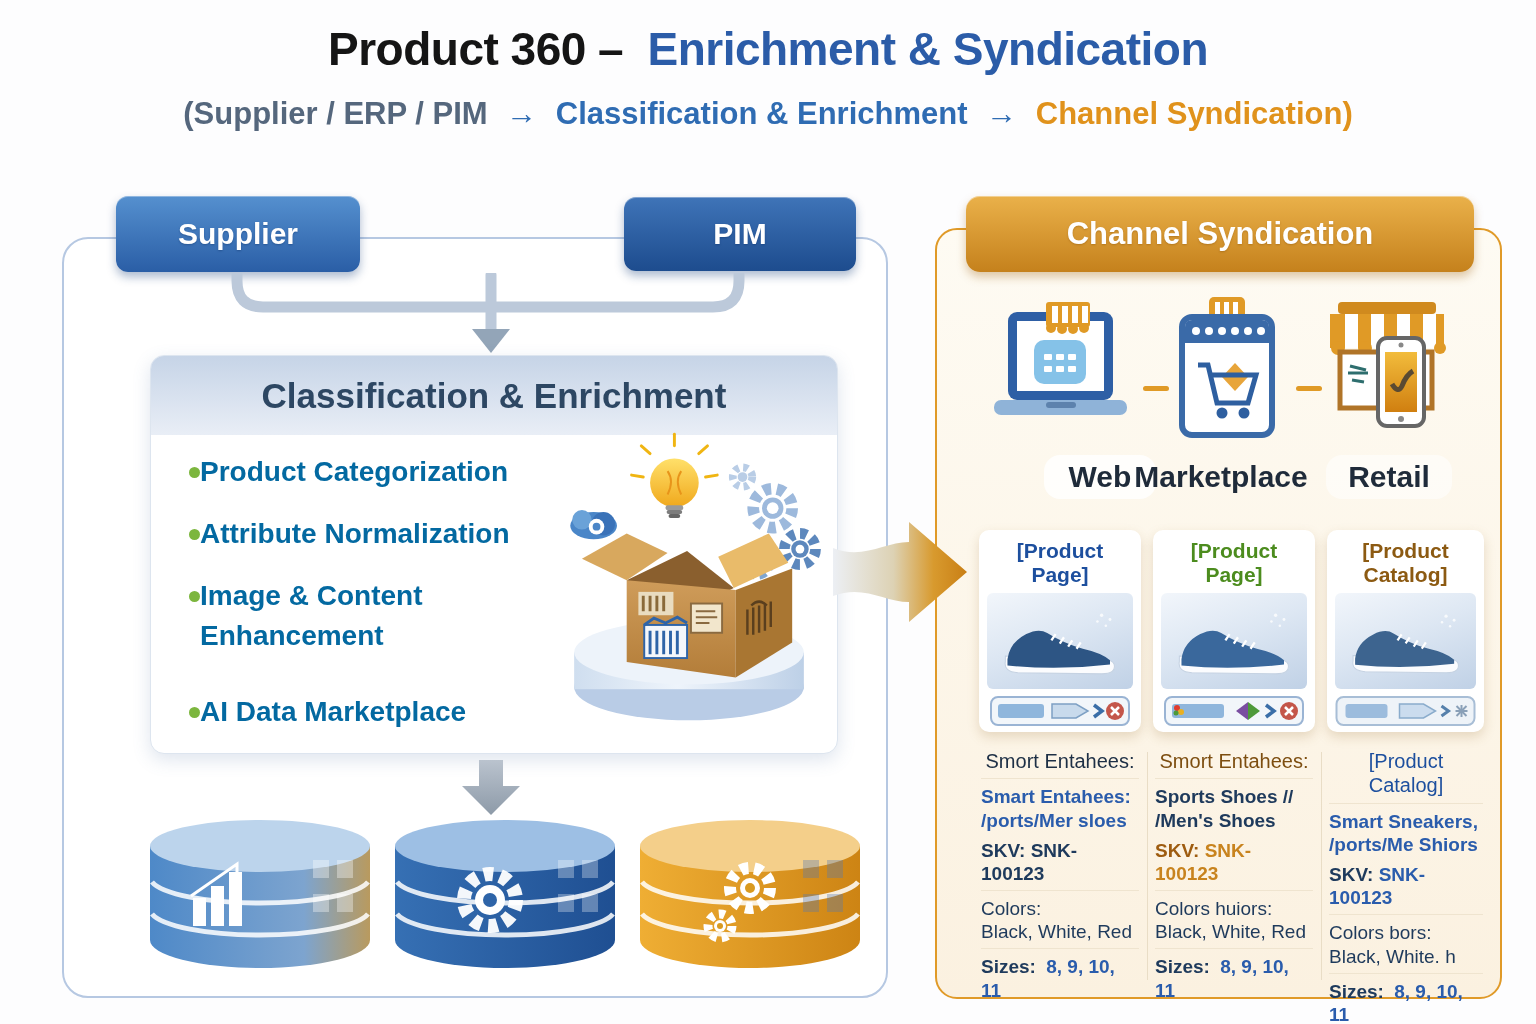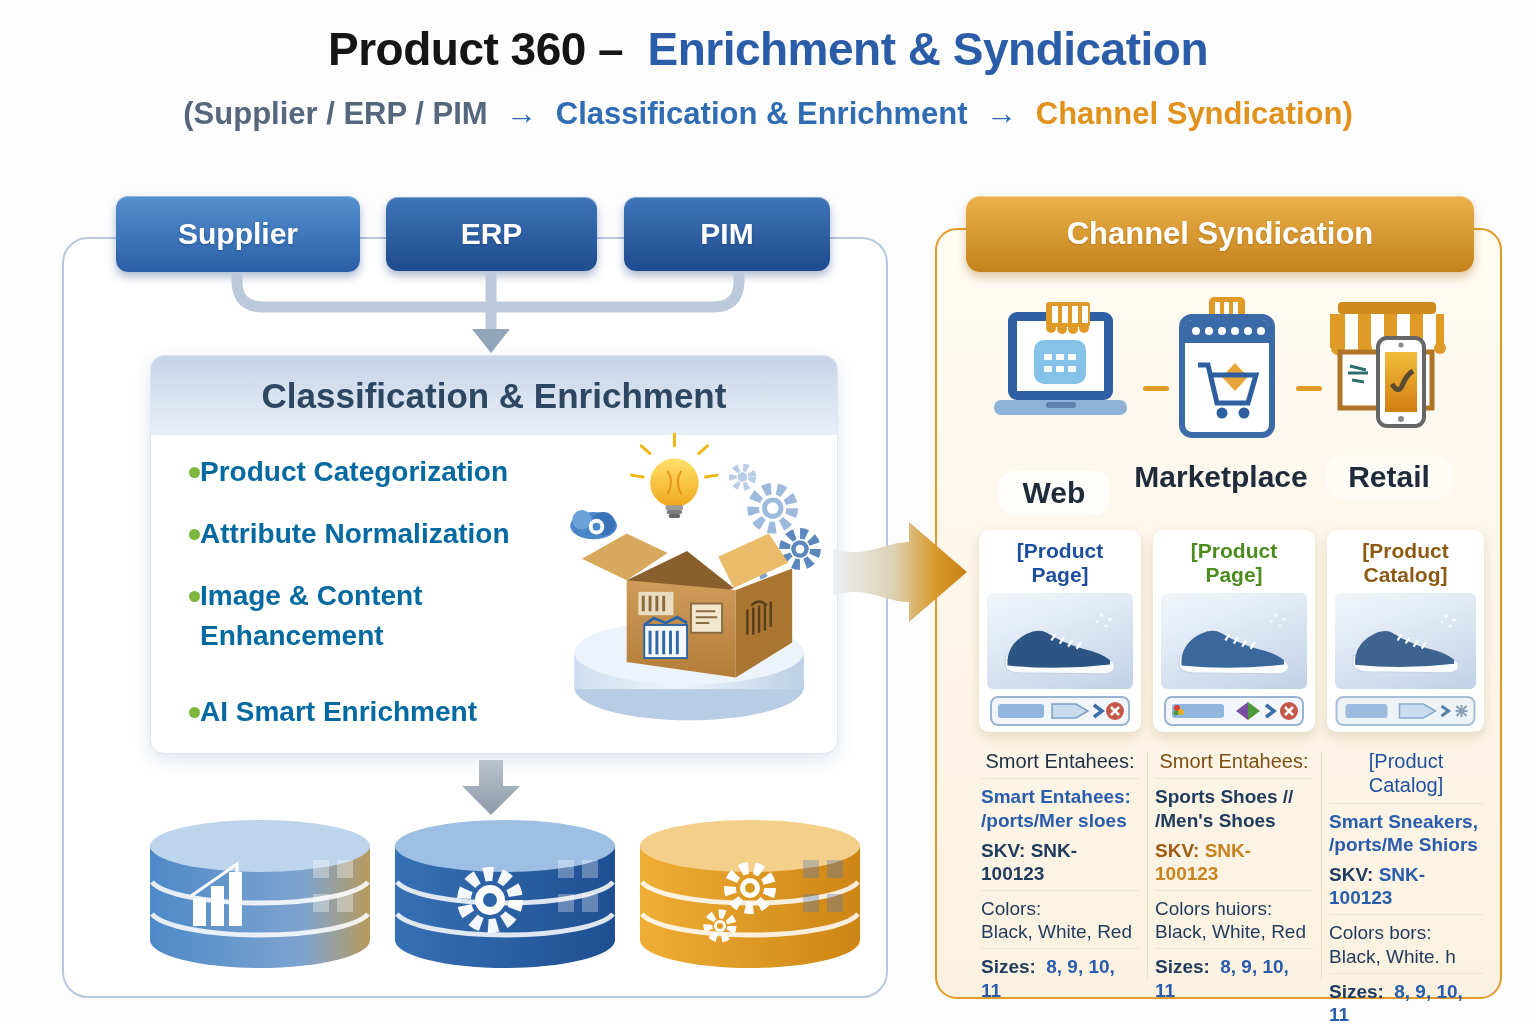--- a/index.html
+++ b/index.html
@@ -23,21 +23,21 @@
   .left-panel { position:absolute; left:62px; top:237px; width:826px; height:761px;
                 border:2px solid #b6c8e2; border-radius:26px; background:#ffffff; }
   .src-btn { position:absolute; display:flex; align-items:center; justify-content:center;
              color:#fff; font-size:30px; font-weight:700; border-radius:12px;
              text-shadow:0 1px 2px rgba(10,40,90,.35);
              box-shadow:0 5px 10px rgba(20,60,120,.35), inset 0 1px 0 rgba(255,255,255,.35); }
   .src-supplier { left:116px; top:196px; width:244px; height:76px;
                   background:linear-gradient(180deg,#5590cf,#2a5ea6); }
   .src-erp      { left:386px; top:197px; width:211px; height:74px;
                   background:linear-gradient(180deg,#3f74b8,#1d4c8e); }
-  .src-pim      { left:624px; top:197px; width:206px; height:74px;
+  .src-pim      { left:624px; top:197px; width:232px; height:74px;
                   background:linear-gradient(180deg,#3f74b8,#1d4c8e); }
   .connector-svg { position:absolute; left:150px; top:273px; width:690px; height:82px; }
 
   .class-box { position:absolute; left:150px; top:355px; width:688px; height:399px;
                background:#ffffff; border:1px solid #dde5ef; border-radius:14px;
                box-shadow:0 6px 18px rgba(80,110,160,.18); }
   .class-header { height:79px; border-radius:13px 13px 0 0;
                   background:linear-gradient(180deg,#c6d4e7,#e9eef6);
                   display:flex; align-items:center; justify-content:center; }
   .class-title { font-size:35px; font-weight:700; color:#2d4763; }
@@ -65,21 +65,21 @@
                  color:#fff; font-size:31px; font-weight:700;
                  text-shadow:0 1px 2px rgba(120,70,0,.35);
                  box-shadow:0 5px 10px rgba(160,100,20,.35), inset 0 1px 0 rgba(255,255,255,.4); }
   .web-svg    { position:absolute; left:988px;  top:302px; width:145px; height:135px; }
   .mkt-svg    { position:absolute; left:1178px; top:297px; width:98px;  height:148px; }
   .retail-svg { position:absolute; left:1328px; top:300px; width:118px; height:145px; }
   .chan-dash { position:absolute; top:386px; width:26px; height:5px; border-radius:3px; background:#e09a26; }
   .dash1 { left:1143px; } .dash2 { left:1296px; }
   .chan-label { position:absolute; top:455px; height:44px; display:flex; align-items:center;
                 justify-content:center; font-size:30px; font-weight:700; color:#1f2b3a; }
-  .lbl-web    { left:998px;  width:112px; background:rgba(255,255,255,.8); border-radius:16px;margin-top:16px; }
+  .lbl-web    { left:1044px;  width:112px; background:rgba(255,255,255,.8); border-radius:16px; }
   .lbl-mkt    { left:1126px; width:190px; }
   .lbl-retail { left:1326px; width:126px; background:rgba(255,255,255,.55); border-radius:16px; }
 
   
   .pcard { position:absolute; top:530px; height:202px; background:#fff; border-radius:10px;
            box-shadow:0 5px 12px rgba(150,110,50,.22); padding:6px 8px;
            display:flex; flex-direction:column; }
   .pcard1 { left:979px;  width:162px; }
   .pcard2 { left:1153px; width:162px; }
   .pcard3 { left:1327px; width:157px; }
@@ -127,23 +127,20 @@
     <span class="s-blue">Classification &amp; Enrichment</span>
     <span class="s-blue s-arrow">→</span>
     <span class="s-orange">Channel Syndication)</span>
   </div>
 
   <div class="left-panel"></div>
 
   <div class="src-btn src-supplier">
     <span>Supplier</span>
   </div>
-  <div class="src-btn src-erp">
-    <span>ERP</span>
-  </div>
   <div class="src-btn src-pim">
     <span>PIM</span>
   </div>
 
   <svg class="connector-svg" viewBox="0 0 690 82">
     <path d="M87,2 v6 q0,26 26,26 h450 q26,0 26,-26 v-6 M341,2 v54" fill="none" stroke="#bcc9da" stroke-width="11" stroke-linecap="round"></path>
     <polygon points="322,56 360,56 341,80" fill="#93a5b8"></polygon>
   </svg>
 
   <div class="class-box">
@@ -158,21 +155,21 @@
       <li>
           <span class="bullet-dot"></span>
           <span>Attribute Normalization</span>
         </li>
       <li>
           <span class="bullet-dot"></span>
           <span>Image &amp; Content Enhancement</span>
         </li>
       <li>
           <span class="bullet-dot"></span>
-          <span>AI Smart Enrichment</span>
+          <span>AI Data Marketplace</span>
         </li>
     </ul>
 
     <svg class="illus-svg" viewBox="0 0 300 318">
       <defs>
         <linearGradient id="pedg" x1="0" y1="0" x2="1" y2="0">
           <stop offset="0" stop-color="#cfdeef"></stop>
             <stop offset=".45" stop-color="#eef4fb"></stop>
             <stop offset="1" stop-color="#bdd0e7"></stop>
         </linearGradient>

